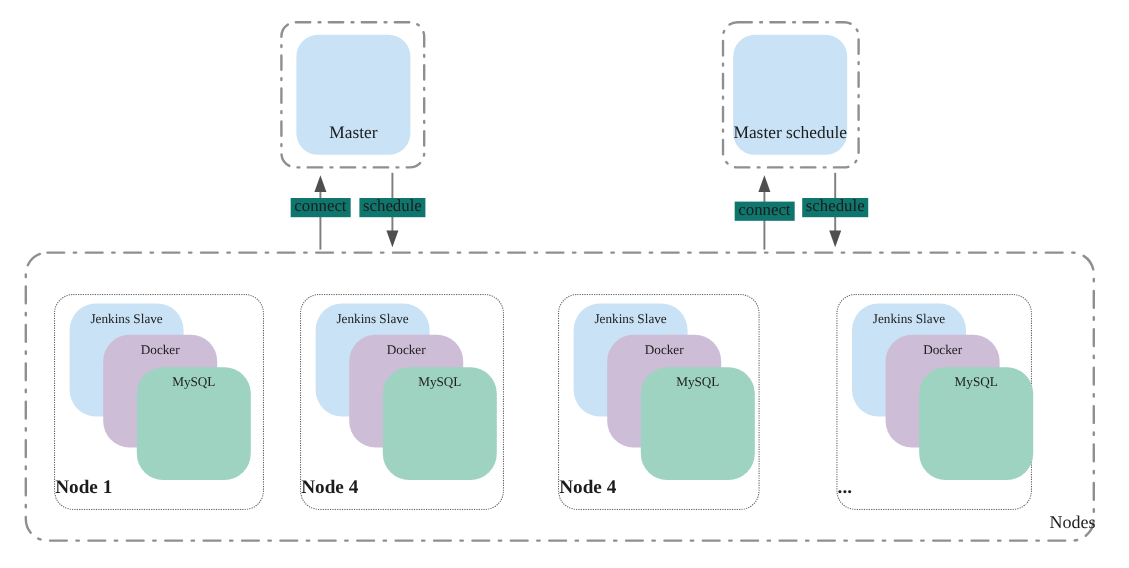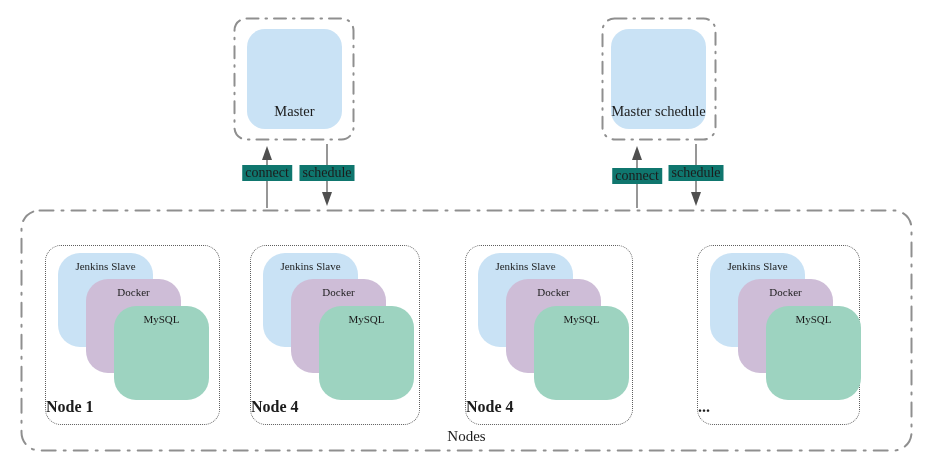--- a/index.html
+++ b/index.html
@@ -23,21 +23,21 @@
 
   
   svg.arrows { position:absolute; left:0; top:0; pointer-events:none; }
   .arrow-label {
     position:absolute; transform:translateX(-50%); background:#0f766e;
     font-size:14px; padding:0 3px; white-space:nowrap;
   }
 
   
   .nodes-label {
-    position:absolute; left:0; right:0; bottom:7px; text-align:center;
+    position:absolute; left:0; right:0; bottom:7px; text-align:right;
     font-size:15px;
   }
 
   
   .node-box {
     position:absolute; top:36px; height:180px; box-sizing:border-box;
     border:1.6px dotted #5e5e5e; border-radius:16px;
   }
   .node-label {
     position:absolute; left:0; right:0; bottom:8px; 

